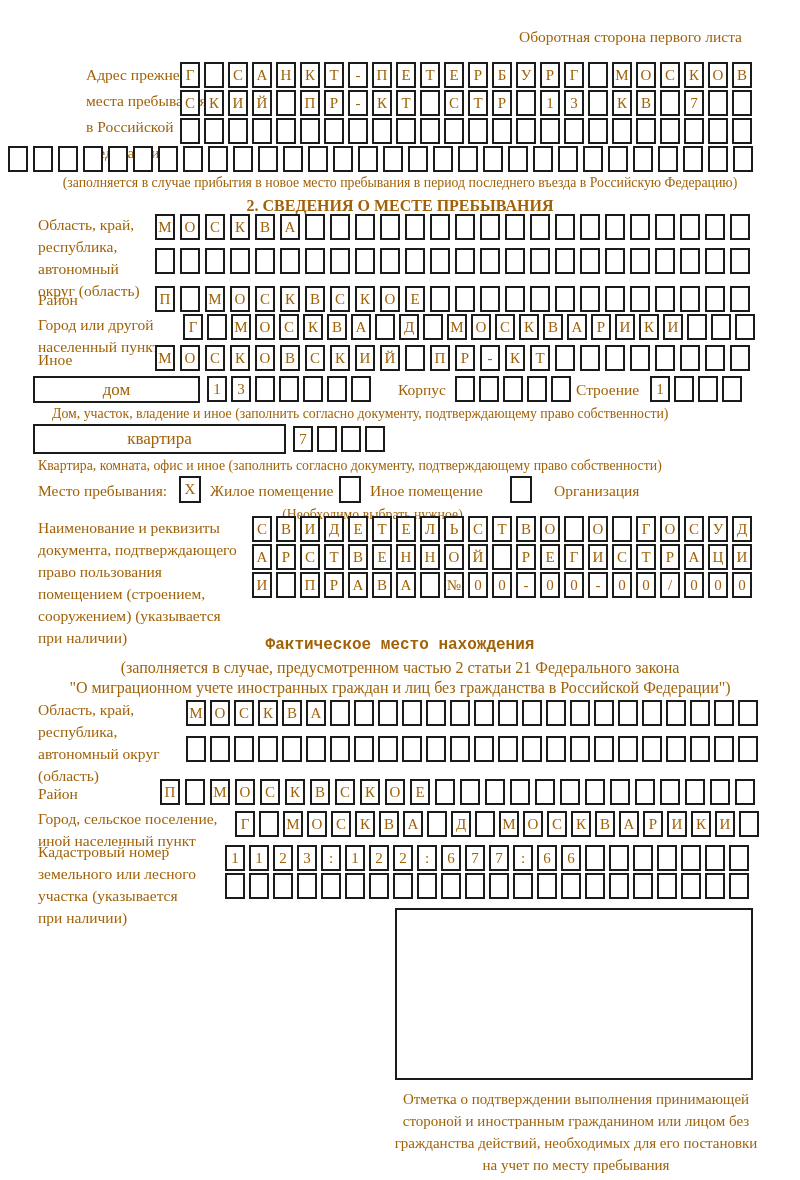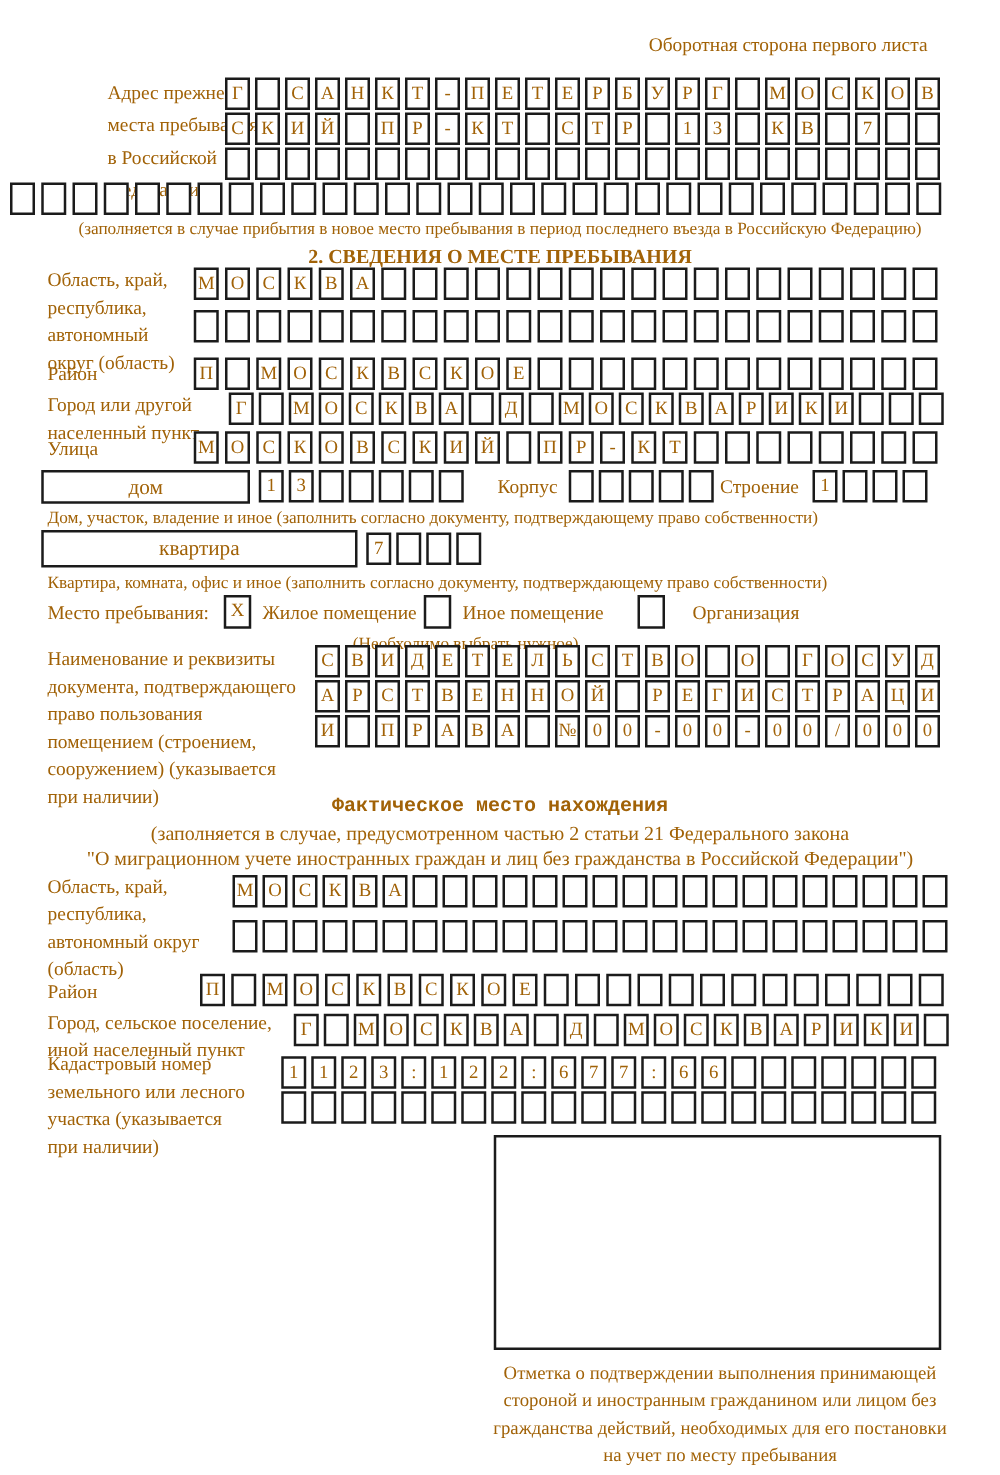--- a/index.html
+++ b/index.html
@@ -262,21 +262,21 @@
       <div class="cell">А</div>
       <div class="cell">Р</div>
       <div class="cell">И</div>
       <div class="cell">К</div>
       <div class="cell">И</div>
       <div class="cell"></div>
       <div class="cell"></div>
       <div class="cell"></div>
     </div>
 
-  <div class="abs lbl" style="left:38px;top:347px;">Улица</div>
+  <div class="abs lbl" style="left:38px;top:347px;">Иное</div>
   <div class="abs row g5" style="left:155px;top:345px;">
       <div class="cell">М</div>
       <div class="cell">О</div>
       <div class="cell">С</div>
       <div class="cell">К</div>
       <div class="cell">О</div>
       <div class="cell">В</div>
       <div class="cell">С</div>
       <div class="cell">К</div>
       <div class="cell">И</div>
@@ -315,21 +315,21 @@
       <div class="cell"></div>
       <div class="cell"></div>
     </div>
   <div class="abs lbl" style="left:576px;top:377px;">Строение</div>
   <div class="abs row" style="left:650px;top:376px;">
       <div class="cell">1</div>
       <div class="cell"></div>
       <div class="cell"></div>
       <div class="cell"></div>
     </div>
-  <div class="abs cap" style="left:38px;top:406px;text-align:center;">Дом, участок, владение и иное (заполнить согласно документу, подтверждающему право собственности)</div>
+  <div class="abs cap" style="left:52px;top:406px;text-align:center;">Дом, участок, владение и иное (заполнить согласно документу, подтверждающему право собственности)</div>
 
   <div class="abs longbox" style="left:33px;top:424px;width:253px;height:30px;">квартира</div>
   <div class="abs row" style="left:293px;top:426px;">
       <div class="cell">7</div>
       <div class="cell"></div>
       <div class="cell"></div>
       <div class="cell"></div>
     </div>
   <div class="abs cap" style="left:38px;top:458px;">Квартира, комната, офис и иное (заполнить согласно документу, подтверждающему право собственности)</div>
 

